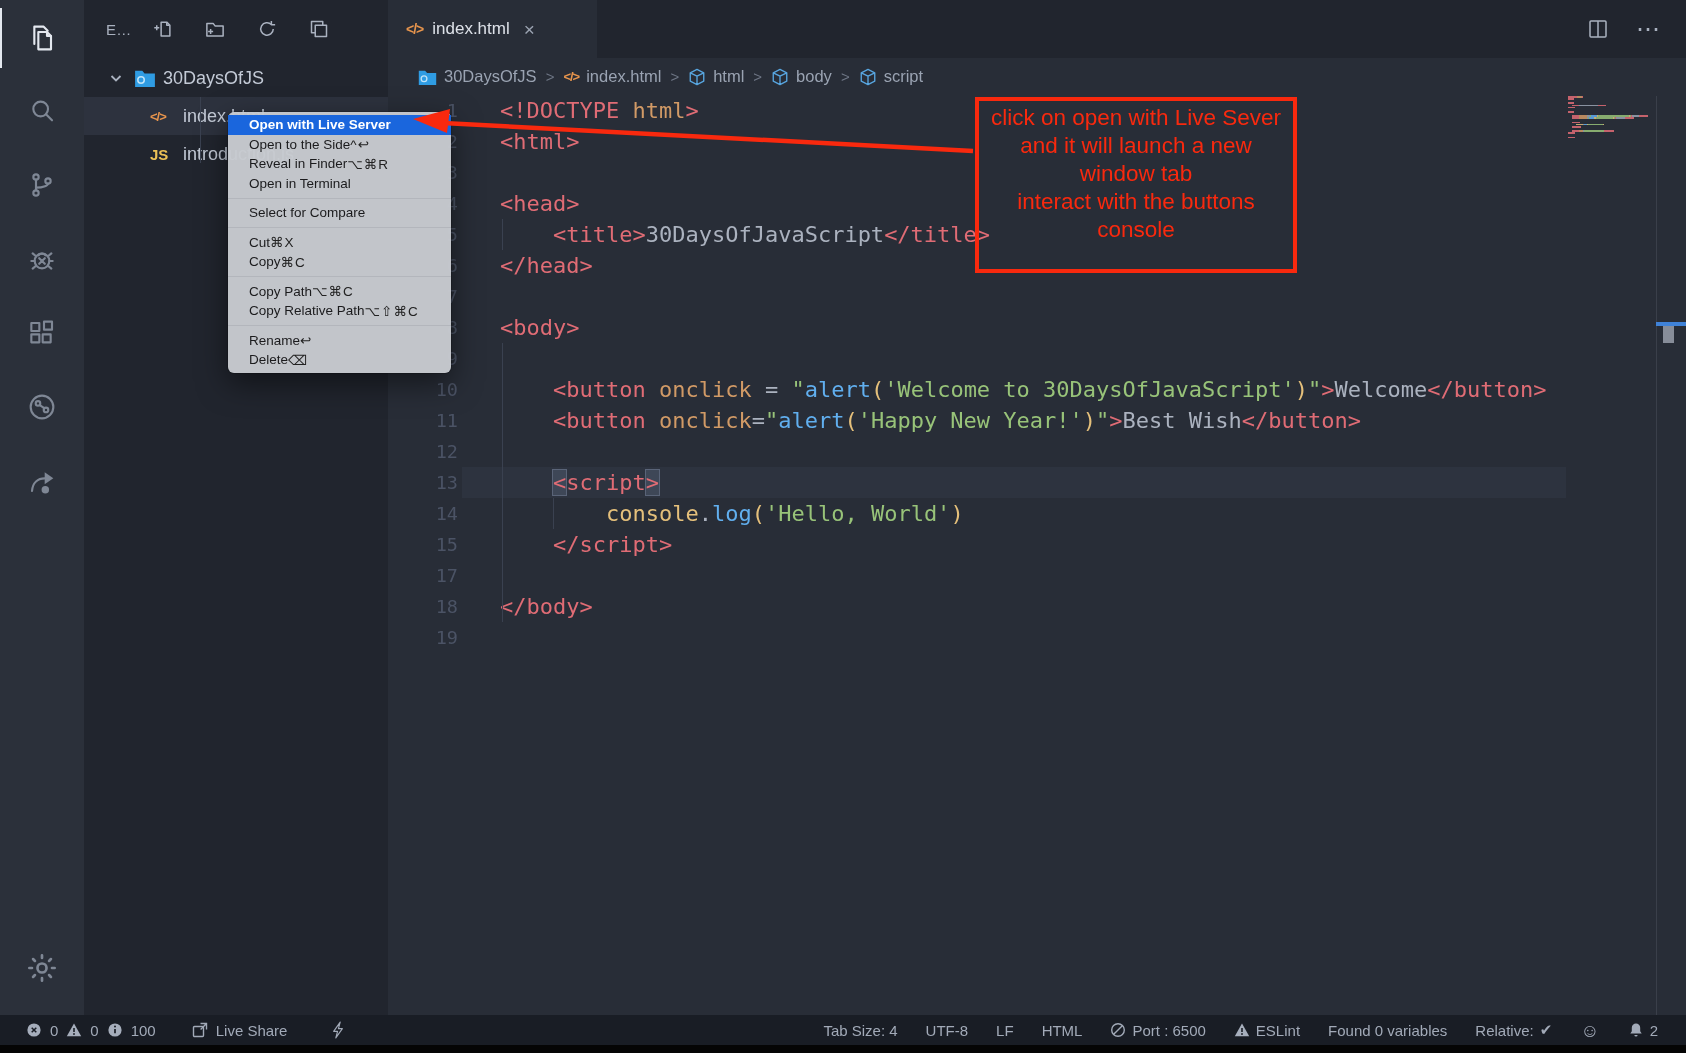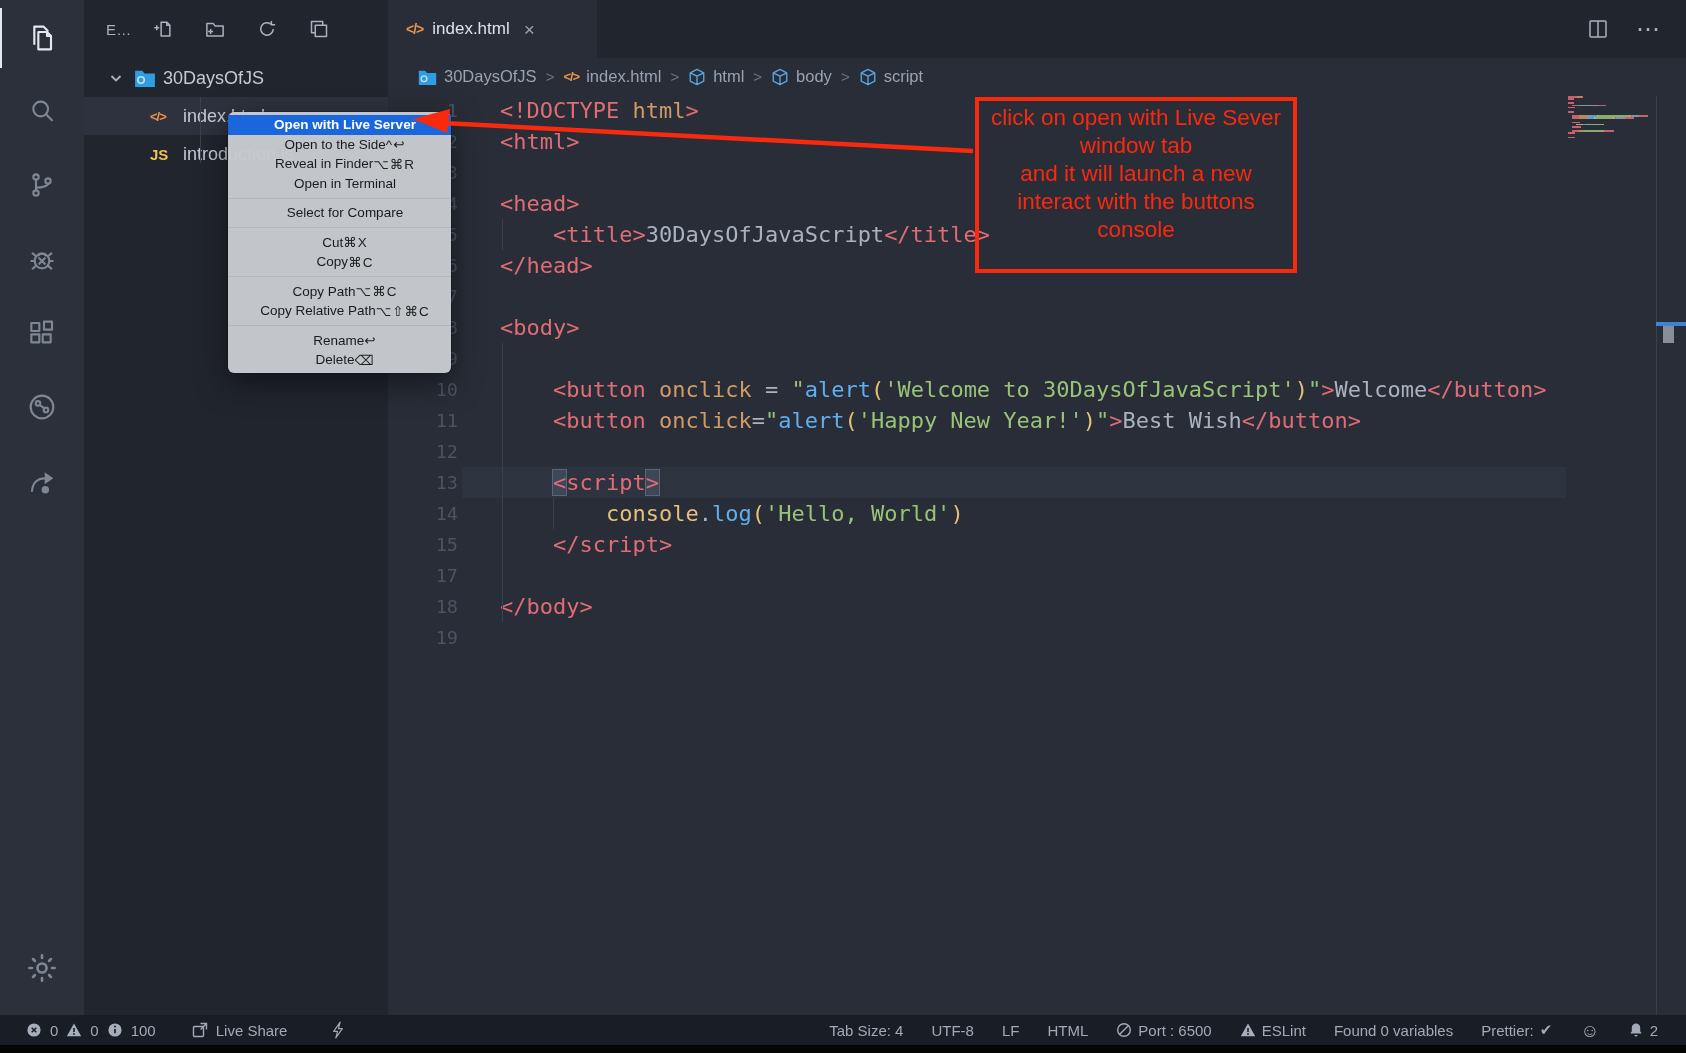--- a/index.html
+++ b/index.html
@@ -67,21 +67,21 @@
   .statusbar { position:absolute; left:0; top:1015px; width:100%; height:30px; background:#191d25; display:flex; align-items:center; color:#a2aab8; font-size:15px; }
   .bottom-strip { position:absolute; left:0; top:1045px; width:100%; height:8px; background:#050505; }
   .sb-left { display:flex; align-items:center; padding-left:26px; }
   .sb-right { display:flex; align-items:center; margin-left:auto; gap:28px; padding-right:28px; }
   .st-seg { display:flex; align-items:center; gap:6px; cursor:pointer; white-space:nowrap; }
   .st-seg svg { display:block; }
   .st-check { font-size:15px; }
   .st-smiley { font-size:19px; line-height:1; }
   
   .context-menu { position:absolute; left:228px; top:112px; width:223px; z-index:40; background:rgba(199,202,208,.97); border-radius:6px; padding:3px 0; box-shadow:0 10px 30px rgba(0,0,0,.5), 0 0 0 1px rgba(0,0,0,.15); font-size:13.5px; color:#1b1b1d; }
-  .menu-item { height:19.5px; display:flex; align-items:center; justify-content:center; padding:0 10px 0 21px; cursor:pointer; }
+  .menu-item { height:19.5px; display:flex; align-items:center; justify-content:flex-start; padding:0 10px 0 21px; cursor:pointer; }
   .menu-item .mi-shortcut { color:#222; letter-spacing:1px; }
   .menu-item.hl { background:#1a66dd; color:#fff; font-weight:bold; }
   .menu-sep { height:1px; background:#b3b6bc; margin:4.5px 0; }
   
   .annotation { position:absolute; left:975px; top:97px; width:322px; height:176px; border:4px solid #f9290e; z-index:30; color:#f9290e; font-size:22.5px; line-height:28px; text-align:center; padding-top:3px; }
   .arrow-overlay { position:absolute; left:0; top:0; width:1686px; height:1053px; z-index:60; pointer-events:none; }
 </style>
 </head>
 <body>
 
@@ -393,21 +393,21 @@
               <path d="M8 6v4" stroke="#191d25" stroke-width="1.6"></path>
               <circle cx="8" cy="12" r=".95" fill="#191d25"></circle>
             </svg>
           </span>
           <span>ESLint</span>
         </span>
         <span class="st-seg">
           <span>Found 0 variables</span>
         </span>
         <span class="st-seg">
-          <span>Prettier:</span>
+          <span>Relative:</span>
           <span class="st-check">✔</span>
         </span>
         <span class="st-seg">
           <span class="st-smiley">☺</span>
         </span>
         <span class="st-seg">
           <span>
             <svg width="16" height="17" viewBox="0 0 16 17">
               <path d="M8 1.6a4.2 4.2 0 0 0-4.2 4.2v3.4L2.3 11.6h11.4L12.2 9.2V5.8A4.2 4.2 0 0 0 8 1.6z" fill="#a2aab8"></path>
               <path d="M6.4 13a1.6 1.6 0 0 0 3.2 0z" fill="#a2aab8"></path>
@@ -462,22 +462,22 @@
         <span class="mi-shortcut">↩</span>
       </div>
       <div class="menu-item">
         <span class="mi-label">Delete</span>
         <span class="mi-shortcut">⌫</span>
       </div>
     </div>
 
   <div class="annotation" id="annotation">
       <div class="ann-line">click on open with Live Sever</div>
+      <div class="ann-line">and it will launch a new</div>
       <div class="ann-line">window tab</div>
-      <div class="ann-line">and it will launch a new</div>
       <div class="ann-line">interact with the buttons</div>
       <div class="ann-line">console</div>
     </div>
 
   <svg class="arrow-overlay" viewBox="0 0 1686 1053">
     <line x1="973" y1="151" x2="443" y2="123" stroke="#f9290e" stroke-width="4.5"></line>
     <polygon points="413,119 450,109 447,133" fill="#f9290e"></polygon>
   </svg>
 </div>
 

